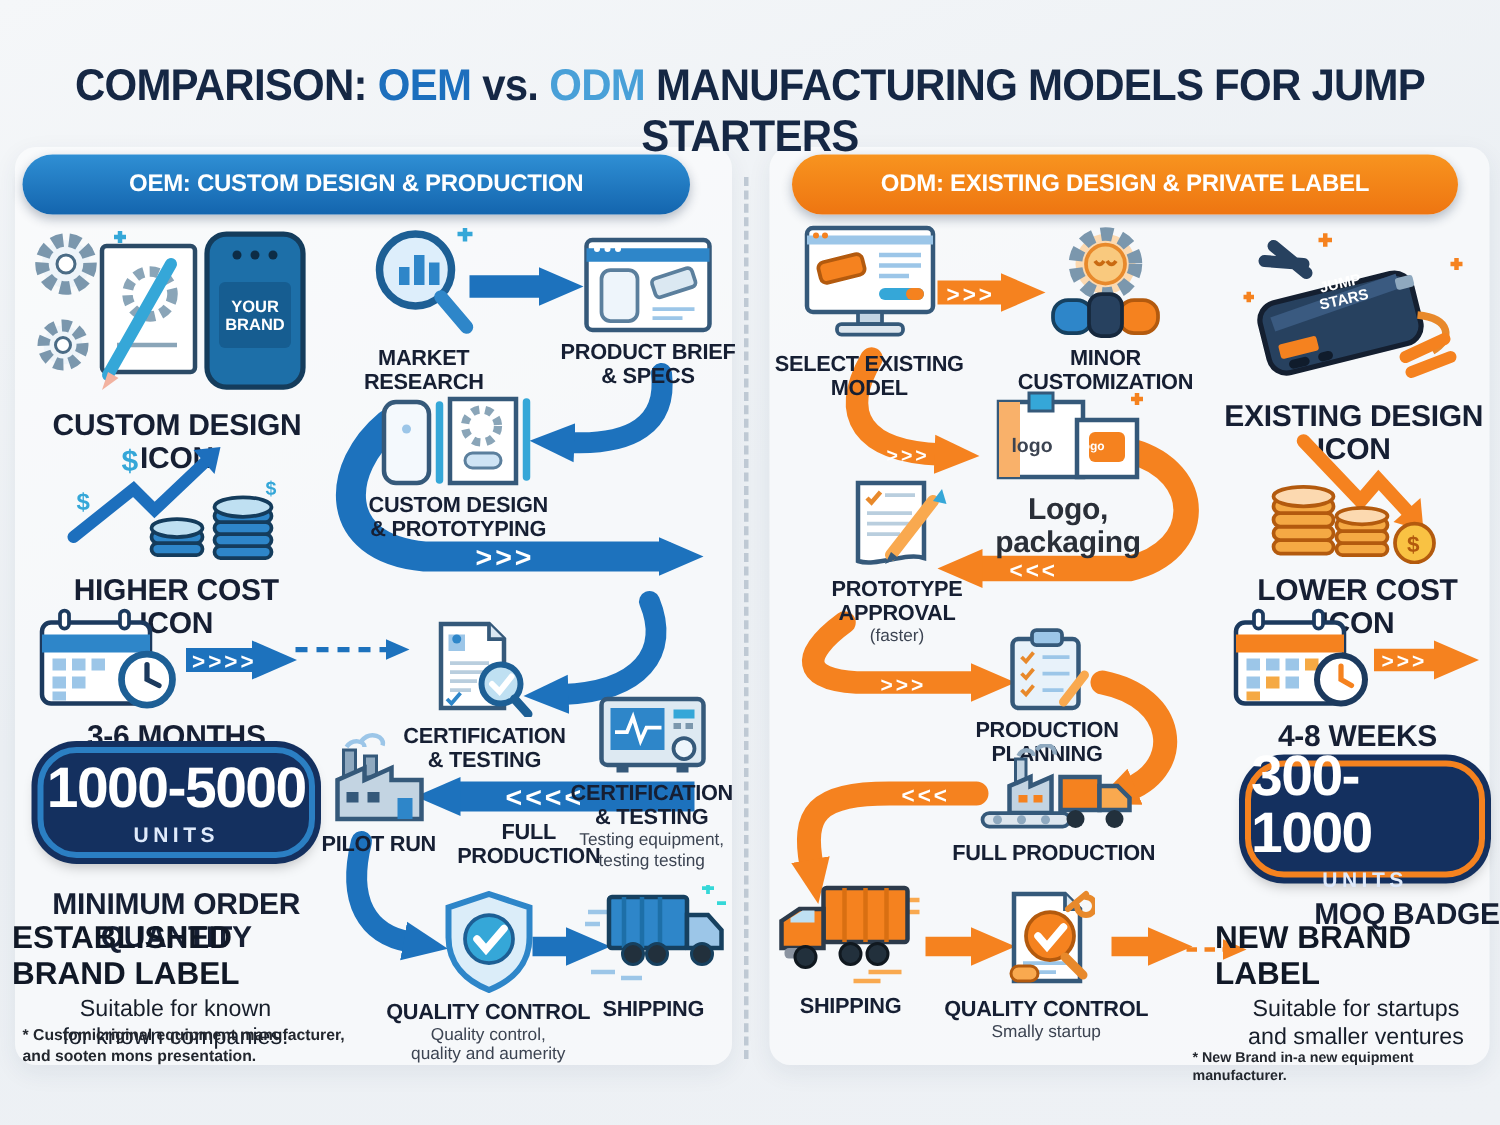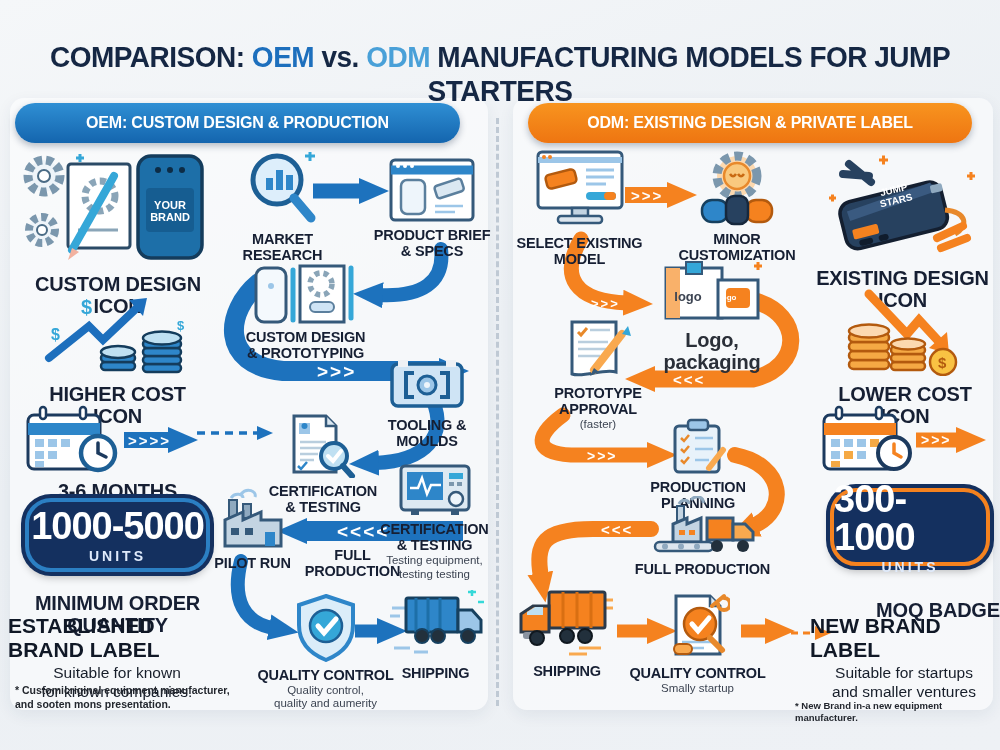--- a/index.html
+++ b/index.html
@@ -221,31 +221,20 @@
       <path d="M39 6 V56" stroke="#35a7d8" stroke-width="5" stroke-linecap="round"></path>
       <rect x="46" y="2" width="44" height="56" fill="#fff" stroke="#35597a" stroke-width="3"></rect>
       <circle cx="67" cy="20" r="11" fill="none" stroke="#8aa5b8" stroke-width="5.5" stroke-dasharray="5 4"></circle>
       <rect x="56" y="38" width="24" height="10" rx="5" fill="#cfe4f5" stroke="#5b7f9d" stroke-width="2"></rect>
       <path d="M97 4 V54" stroke="#35a7d8" stroke-width="5" stroke-linecap="round"></path>
     </svg>
     <div class="cap">CUSTOM DESIGN
 &amp; PROTOTYPING</div>
   </div>
 
-  <div class="node" style="left:357px;top:358px;width:140px">
-    <svg width="74" height="54" viewBox="0 0 74 54">
-      <rect x="2" y="6" width="70" height="42" rx="6" fill="#cfe4f5" stroke="#1d5f95" stroke-width="3.5"></rect>
-      <path d="M24 15 h-8 v24 h8 M50 15 h8 v24 h-8" stroke="#1d5f95" stroke-width="4" fill="none"></path>
-      <circle cx="37" cy="27" r="9" fill="#9cc6e8" stroke="#1d5f95" stroke-width="3"></circle>
-      <circle cx="37" cy="27" r="3" fill="#eef5fb"></circle>
-      <rect x="8" y="2" width="10" height="7" fill="#eef1f5"></rect>
-        <rect x="56" y="2" width="10" height="7" fill="#eef1f5"></rect>
-    </svg>
-    <div class="cap">TOOLING &amp; MOULDS</div>
-  </div>
 
   <div class="node" style="left:258px;top:414px;width:130px">
     <svg width="66" height="64" viewBox="0 0 66 64">
       <path d="M4 2 H36 L46 12 V58 H4 Z" fill="#fff" stroke="#35597a" stroke-width="3"></path>
       <path d="M36 2 V12 H46" fill="#dbe8f2" stroke="#35597a" stroke-width="2.5"></path>
       <rect x="9" y="9" width="11" height="11" fill="#9cc6e8"></rect>
         <circle cx="14.5" cy="12" r="3" fill="#2e86c9"></circle>
       <path d="M10 28 h26 M10 34 h26 M10 40 h18 M10 46 h14" stroke="#b9cede" stroke-width="2.5"></path>
       <path d="M8 52 l3 3 l6 -7" stroke="#2e86c9" stroke-width="2.5" fill="none"></path>
       <circle cx="44" cy="42" r="13" fill="#bfe0f2" stroke="#1d5f95" stroke-width="4"></circle>
@@ -502,21 +491,21 @@
           <rect x="15" y="56" width="9" height="6"></rect>
       </g>
       <circle cx="78" cy="48" r="16" fill="#fff" stroke="#1c3a5e" stroke-width="4"></circle>
       <path d="M78 39 V48 L85 52" stroke="#f5821f" stroke-width="3.5" fill="none" stroke-linecap="round"></path>
       <path d="M100 35 L144 35" stroke="#f5821f" stroke-width="15" fill="none" marker-end="url(#mo)"></path>
       <text class="chev" x="105" y="40" font-size="14">&gt;&gt;&gt;</text>
     </svg>
     <div class="cap big">4-8 WEEKS TIMELINE</div>
   </div>
 
-  <div class="badge odm" style="left:830px;top:488px;width:152px;height:70px">
+  <div class="badge odm" style="left:830px;top:507px;width:152px;height:70px">
     <div class="val">300-1000</div>
     <div class="un">UNITS</div>
   </div>
   <div class="cap big" style="position:absolute;left:862px;top:592px;width:152px">MOQ BADGE</div>
 
   <div class="node" style="left:810px;top:614px;width:188px">
     <div class="brand-h">NEW BRAND LABEL</div>
     <div class="brand-b">Suitable for startups
 and smaller ventures</div>
   </div>

